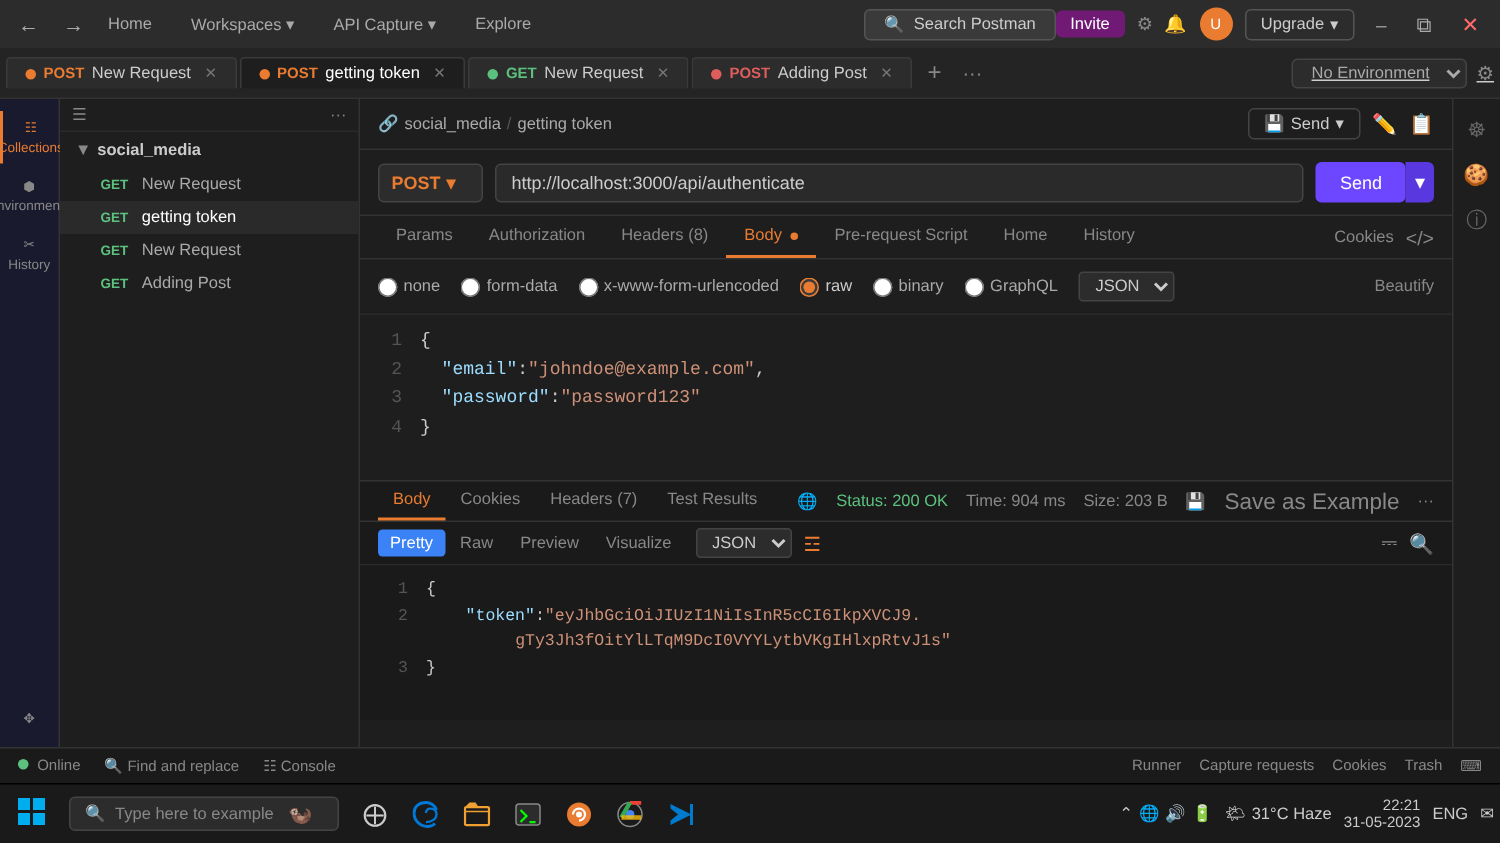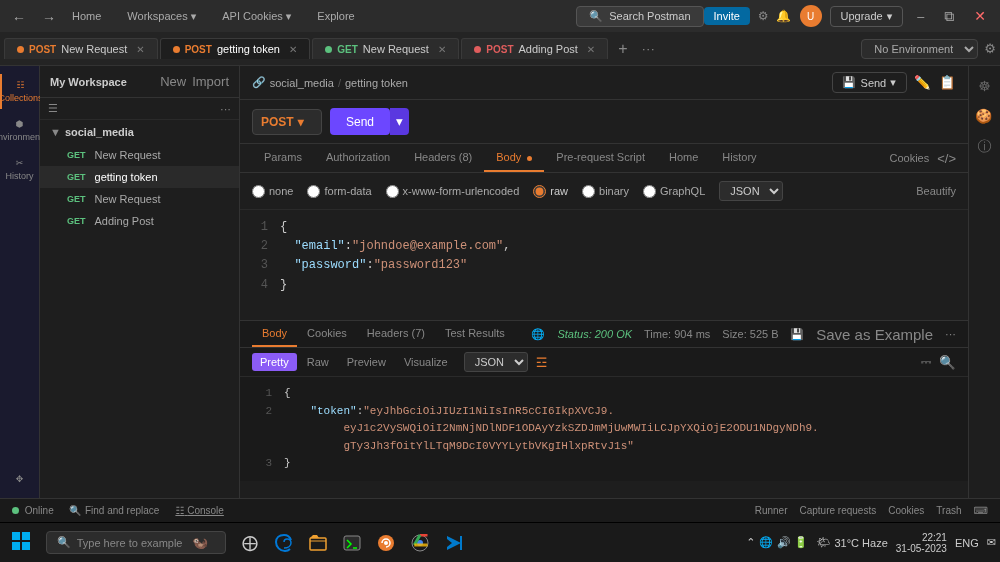--- a/index.html
+++ b/index.html
@@ -6,34 +6,34 @@
     body { font-family: 'Segoe UI', Arial, sans-serif; font-size: 12px; background: #1a1a2e; color: #ccc; width: 1000px; height: 562px; overflow: hidden; display: flex; flex-direction: column; }
 
     
     .titlebar { background: #2c2c2c; height: 32px; display: flex; align-items: center; padding: 0 8px; flex-shrink: 0; }
     .titlebar-left { display: flex; align-items: center; gap: 8px; }
     .nav-btn { background: none; border: none; color: #aaa; cursor: pointer; font-size: 14px; padding: 2px 4px; }
     .nav-tabs { display: flex; align-items: center; gap: 2px; flex: 1; overflow: hidden; }
     .nav-tab-item { padding: 4px 12px; color: #aaa; font-size: 11px; cursor: pointer; white-space: nowrap; border-radius: 3px; }
     .search-bar { background: #3a3a3a; border: 1px solid #555; border-radius: 4px; padding: 3px 12px; color: #ccc; font-size: 11px; display: flex; align-items: center; gap: 6px; cursor: pointer; }
     .titlebar-right { display: flex; align-items: center; gap: 8px; }
-    .invite-btn { background: #0369a1; color: #fff; border: none; border-radius: 4px; padding: 3px 10px; font-size: 11px; cursor: pointer; text-align: right; }
+    .invite-btn { background: #701a75; color: #fff; border: none; border-radius: 4px; padding: 3px 10px; font-size: 11px; cursor: pointer; text-align: right; }
     .upgrade-btn { background: none; border: 1px solid #555; color: #ccc; border-radius: 4px; padding: 3px 10px; font-size: 11px; cursor: pointer; display: flex; align-items: center; gap: 4px; }
     .win-btn { background: none; border: none; color: #aaa; cursor: pointer; font-size: 14px; padding: 2px 6px; }
 
     
     .tabbar { background: #242424; height: 34px; display: flex; align-items: center; padding: 0 4px; border-bottom: 1px solid #333; flex-shrink: 0; overflow: hidden; }
     .req-tab { display: flex; align-items: center; gap: 5px; padding: 4px 12px; font-size: 11px; cursor: pointer; border-radius: 3px 3px 0 0; background: #2c2c2c; border: 1px solid #3a3a3a; border-bottom: none; color: #ccc; white-space: nowrap; margin-right: 2px; }
     .req-tab.active { background: #1e1e1e; color: #fff; }
     .req-tab .dot { width: 7px; height: 7px; border-radius: 50%; }
     .dot-orange { background: #e97c30; }
     .dot-green { background: #5cc17e; }
     .dot-red { background: #e05d5d; }
     .tab-close { color: #777; font-size: 10px; margin-left: 4px; }
-    .tabbar-actions { margin-left: auto; display: flex; align-items: center; gap: 6px; }
+    .tabbar-actions { margin-left: auto; display: flex; align-items: center; gap: 6px; text-decoration: underline; }
     .env-select { background: #2c2c2c; border: 1px solid #444; color: #aaa; border-radius: 4px; padding: 2px 8px; font-size: 11px; cursor: pointer; }
 
     
     .main { display: flex; flex: 1; overflow: hidden; }
     .sidebar-header { display: flex; align-items: center; justify-content: space-between; padding: 8px 10px; border-bottom: 1px solid #333; }
     .sidebar-header-left { display: flex; align-items: center; gap: 6px; }
     .sidebar-header-right { display: flex; align-items: center; gap: 6px; }
     .sidebar-icon-btn { background: none; border: none; color: #888; cursor: pointer; font-size: 13px; }
     .sidebar-nav { display: flex; flex-direction: column; align-items: center; width: 40px; border-right: 1px solid #333; flex-shrink: 0; padding-top: 8px; gap: 4px; }
     .sidebar-nav-item { display: flex; flex-direction: column; align-items: center; padding: 6px 4px; width: 100%; color: #888; cursor: pointer; font-size: 9px; gap: 3px; }
@@ -83,25 +83,25 @@
     .str-key { color: #9cdcfe; }
     .str-val { color: #ce9178; }
     .punctuation { color: #ccc; }
 
     
     .response-area { border-top: 1px solid #333; display: flex; flex-direction: column; background: #1a1a1a; min-height: 160px; }
     .response-tabs { display: flex; align-items: center; padding: 0 12px; border-bottom: 1px solid #333; }
     .resp-tab { padding: 6px 10px; font-size: 11px; color: #888; cursor: pointer; border-bottom: 2px solid transparent; }
     .resp-tab.active { color: #e97c30; border-bottom: 2px solid #e97c30; }
     .response-meta { margin-left: auto; display: flex; align-items: center; gap: 12px; font-size: 11px; color: #888; }
-    .status-ok { color: #5cc17e; font-style: italic; }
+    .status-ok { color: #5cc17e; }
     .resp-toolbar { display: flex; align-items: center; padding: 4px 12px; gap: 8px; border-bottom: 1px solid #2a2a2a; }
     .resp-format-tabs { display: flex; gap: 2px; }
     .resp-fmt-tab { padding: 3px 8px; font-size: 11px; color: #888; cursor: pointer; border-radius: 3px; }
-    .resp-fmt-tab.active { background: #8b5cf6; color: #fff; text-align: center; }
+    .resp-fmt-tab.active { background: #3b82f6; color: #fff; text-align: center; }
     .json-select { background: #2c2c2c; border: 1px solid #444; color: #ccc; border-radius: 3px; padding: 2px 6px; font-size: 11px; }
     .resp-toolbar-right { margin-left: auto; display: flex; gap: 8px; color: #888; }
     .resp-code { flex: 1; background: #1a1a1a; padding: 8px 12px; font-family: 'Courier New', monospace; font-size: 11px; color: #ccc; overflow-y: auto; }
     .token-key { color: #9cdcfe; }
     .token-str { color: #ce9178; }
 
     
     .status-bar { background: #1a1a1a; border-top: 1px solid #333; height: 24px; display: flex; align-items: center; padding: 0 12px; font-size: 10px; color: #888; gap: 16px; flex-shrink: 0; }
     .status-bar-right { margin-left: auto; display: flex; align-items: center; gap: 12px; }
     .online-dot { width: 7px; height: 7px; background: #5cc17e; border-radius: 50%; display: inline-block; margin-right: 3px; }
@@ -125,21 +125,21 @@
 <body>
 
 <div class="titlebar">
   <div class="titlebar-left">
     <button class="nav-btn">←</button>
     <button class="nav-btn">→</button>
   </div>
   <div class="nav-tabs">
     <span class="nav-tab-item">Home</span>
     <span class="nav-tab-item">Workspaces ▾</span>
-    <span class="nav-tab-item">API Cookies ▾</span>
+    <span class="nav-tab-item">API Capture ▾</span>
     <span class="nav-tab-item">Explore</span>
   </div>
   <div class="search-bar">
     <span>🔍</span>
     <span>Search Postman</span>
   </div>
   <div class="titlebar-right">
     <button class="invite-btn">Invite</button>
     <span style="color:#888;cursor:pointer;">⚙</span>
     <span style="color:#888;cursor:pointer;">🔔</span>
@@ -202,29 +202,20 @@
       <span>History</span>
     </div>
     <div style="margin-top:auto;padding-bottom:8px;">
       <div class="sidebar-nav-item">
         <span>✥</span>
       </div>
     </div>
   </div>
 
   <div style="width:200px;background:#1e1e1e;border-right:1px solid #333;display:flex;flex-direction:column;">
-    <div class="sidebar-header">
-      <div class="sidebar-header-left">
-        <span style="font-weight:600;color:#ccc;font-size:11px;">My Workspace</span>
-      </div>
-      <div class="sidebar-header-right">
-        <button class="sidebar-icon-btn">New</button>
-        <button class="sidebar-icon-btn">Import</button>
-      </div>
-    </div>
     <div style="display:flex;align-items:center;padding:4px 8px;border-bottom:1px solid #2a2a2a;">
       <button style="background:none;border:none;color:#888;cursor:pointer;font-size:11px;">☰</button>
       <div style="flex:1;"></div>
       <button style="background:none;border:none;color:#888;cursor:pointer;font-size:11px;">···</button>
     </div>
     <div class="sidebar-content">
       <div class="collection-header">
         <span class="chevron">▼</span>
         <span class="collection-name">social_media</span>
       </div>
@@ -265,20 +256,21 @@
         <button style="background:none;border:none;color:#888;cursor:pointer;">✏️</button>
         <button style="background:none;border:none;color:#888;cursor:pointer;">📋</button>
       </div>
     </div>
 
     <div class="request-bar">
       <div class="method-select">
         <span style="color:#e97c30;font-weight:bold;">POST</span>
         <span>▾</span>
       </div>
+      <input class="url-input" type="text" value="http://localhost:3000/api/authenticate" style="">
       <div style="display:flex;">
         <button class="send-btn">Send</button>
         <button class="send-dropdown">▾</button>
       </div>
     </div>
 
     <div class="tab-bar">
       <div class="tab-item">Params</div>
       <div class="tab-item">Authorization</div>
       <div class="tab-item">Headers (8)</div>
@@ -350,21 +342,21 @@
     <div class="response-area">
       <div class="response-tabs">
         <div class="resp-tab active">Body</div>
         <div class="resp-tab">Cookies</div>
         <div class="resp-tab">Headers (7)</div>
         <div class="resp-tab">Test Results</div>
         <div class="response-meta">
           <span>🌐</span>
           <span class="status-ok">Status: <span>200 OK</span></span>
           <span>Time: <span>904 ms</span></span>
-          <span>Size: <span>525 B</span></span>
+          <span>Size: <span>203 B</span></span>
           <span>💾</span>
           <button style="background:none;border:none;color:#888;font-size:15px;cursor:pointer;">Save as Example</button>
           <button style="background:none;border:none;color:#888;font-size:11px;cursor:pointer;">···</button>
         </div>
       </div>
 
       <div class="resp-toolbar">
         <div class="resp-format-tabs">
           <div class="resp-fmt-tab active">Pretty</div>
           <div class="resp-fmt-tab">Raw</div>
@@ -385,25 +377,20 @@
         <div class="code-line">
           <span class="line-numbers">1</span>
           <span class="punctuation">{</span>
         </div>
         <div class="code-line">
           <span class="line-numbers">2</span>
           <span>&nbsp;&nbsp;&nbsp;&nbsp;</span>
           <span class="token-key">"token"</span>
           <span class="punctuation">: </span>
           <span class="token-str">"eyJhbGciOiJIUzI1NiIsInR5cCI6IkpXVCJ9.</span>
-        </div>
-        <div class="code-line">
-          <span class="line-numbers"></span>
-          <span>&nbsp;&nbsp;&nbsp;&nbsp;&nbsp;&nbsp;&nbsp;&nbsp;&nbsp;</span>
-          <span class="token-str">eyJ1c2VySWQiOiI2NmNjNDlNDF1ODAyYzkSZDJmMjUwMWIiLCJpYXQiOjE2ODU1NDgyNDh9.</span>
         </div>
         <div class="code-line">
           <span class="line-numbers"></span>
           <span>&nbsp;&nbsp;&nbsp;&nbsp;&nbsp;&nbsp;&nbsp;&nbsp;&nbsp;</span>
           <span class="token-str">gTy3Jh3fOitYlLTqM9DcI0VYYLytbVKgIHlxpRtvJ1s"</span>
         </div>
         <div class="code-line">
           <span class="line-numbers">3</span>
           <span class="punctuation">}</span>
         </div>
@@ -422,21 +409,21 @@
 
 <div class="status-bar">
   <span>
     <span class="online-dot"></span>
     <span>Online</span>
   </span>
   <span style="cursor:pointer;">
     <span>🔍</span>
     <span>Find and replace</span>
   </span>
-  <span style="cursor:pointer;text-decoration:underline;">
+  <span style="cursor:pointer;">
     <span>☷</span>
     <span>Console</span>
   </span>
   <div class="status-bar-right">
     <span style="cursor:pointer;">Runner</span>
     <span style="cursor:pointer;">Capture requests</span>
     <span style="cursor:pointer;">Cookies</span>
     <span style="cursor:pointer;">Trash</span>
     <span style="cursor:pointer;">⌨</span>
   </div>

